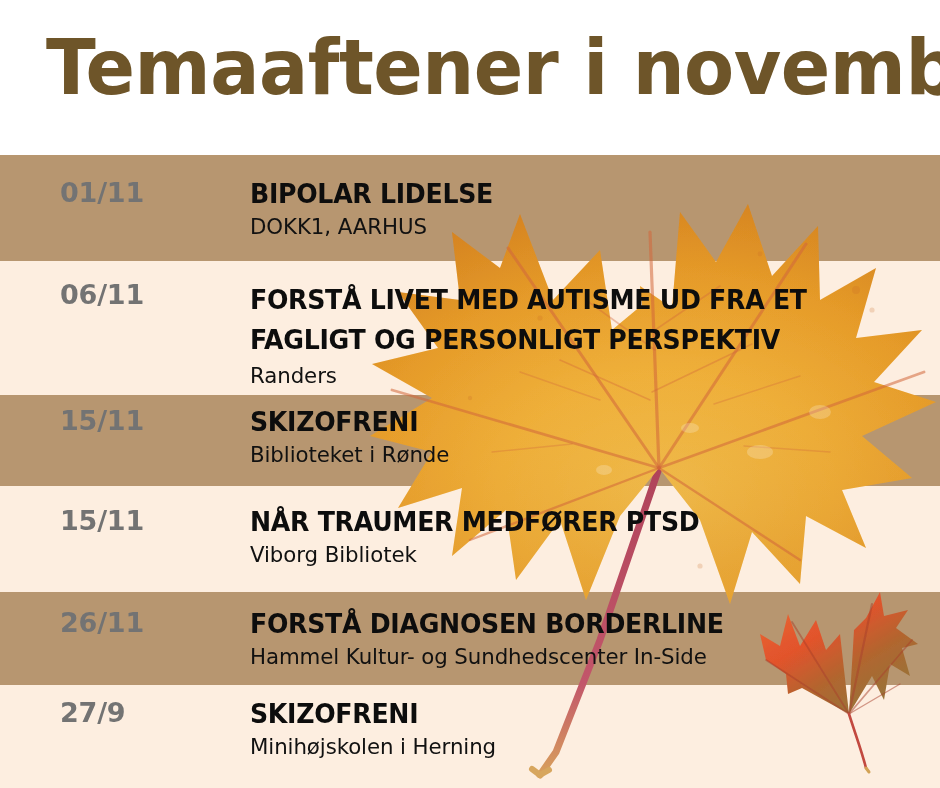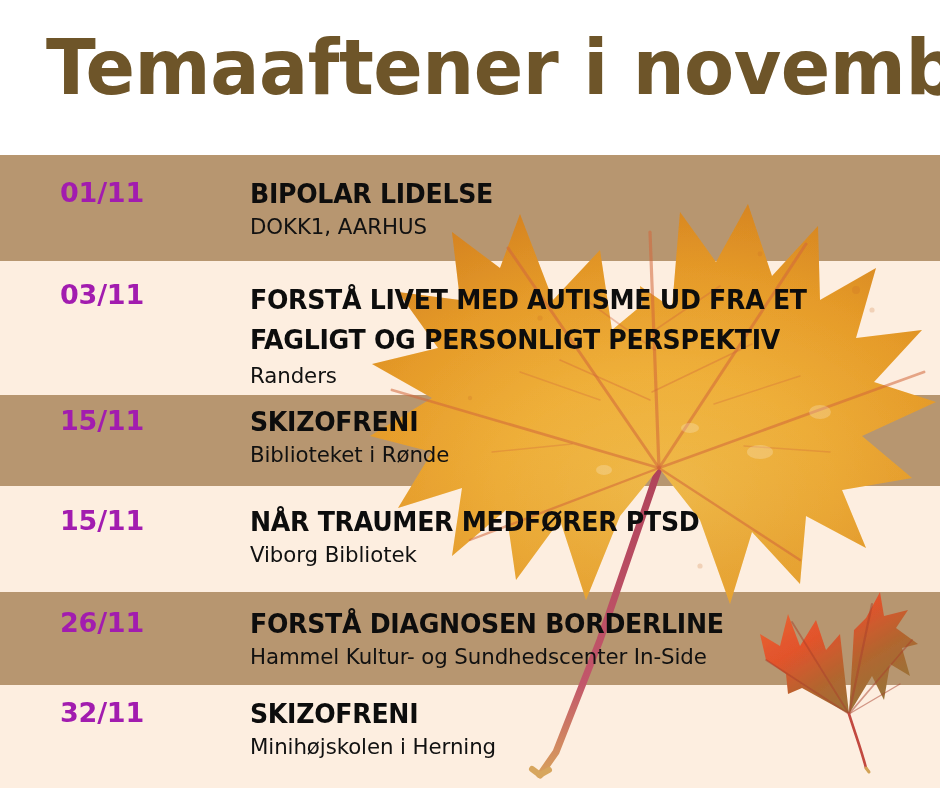--- a/index.html
+++ b/index.html
@@ -75,21 +75,21 @@
   }
   .row {
     position: absolute;
     left: 0;
     width: 940px;
   }
   .row-date {
     position: absolute;
     left: 60px;
     width: 150px;
-    color: #a21caf;
+    color: #737373;
     font-family: "DejaVu Sans", sans-serif;
     font-weight: 700;
     font-size: 27px;
     line-height: 30px;
     letter-spacing: -0.2px;
     white-space: nowrap;
   }
   .row-body {
     position: absolute;
     left: 222px;
@@ -249,21 +249,21 @@
 
     <div class="row" style="top:178px;">
       <div class="row-date">01/11</div>
       <div class="row-body">
         <div class="row-title">BIPOLAR LIDELSE</div>
         <div class="row-venue">DOKK1, AARHUS</div>
       </div>
     </div>
 
     <div class="row" style="top:280px;">
-      <div class="row-date">03/11</div>
+      <div class="row-date">06/11</div>
       <div class="row-body">
         <div class="row-title" style="line-height:40px;">FORSTÅ LIVET MED AUTISME UD FRA ET
 FAGLIGT OG PERSONLIGT PERSPEKTIV</div>
         <div class="row-venue">Randers</div>
       </div>
     </div>
 
     <div class="row" style="top:406px;">
       <div class="row-date">15/11</div>
       <div class="row-body">
@@ -282,21 +282,21 @@
 
     <div class="row" style="top:608px;">
       <div class="row-date">26/11</div>
       <div class="row-body">
         <div class="row-title">FORSTÅ DIAGNOSEN BORDERLINE</div>
         <div class="row-venue">Hammel Kultur- og Sundhedscenter In-Side</div>
       </div>
     </div>
 
     <div class="row" style="top:698px;">
-      <div class="row-date">32/11</div>
+      <div class="row-date">27/9</div>
       <div class="row-body">
         <div class="row-title">SKIZOFRENI</div>
         <div class="row-venue">Minihøjskolen i Herning</div>
       </div>
     </div>
 
   </div>
 </div>
 
 </body></html>

